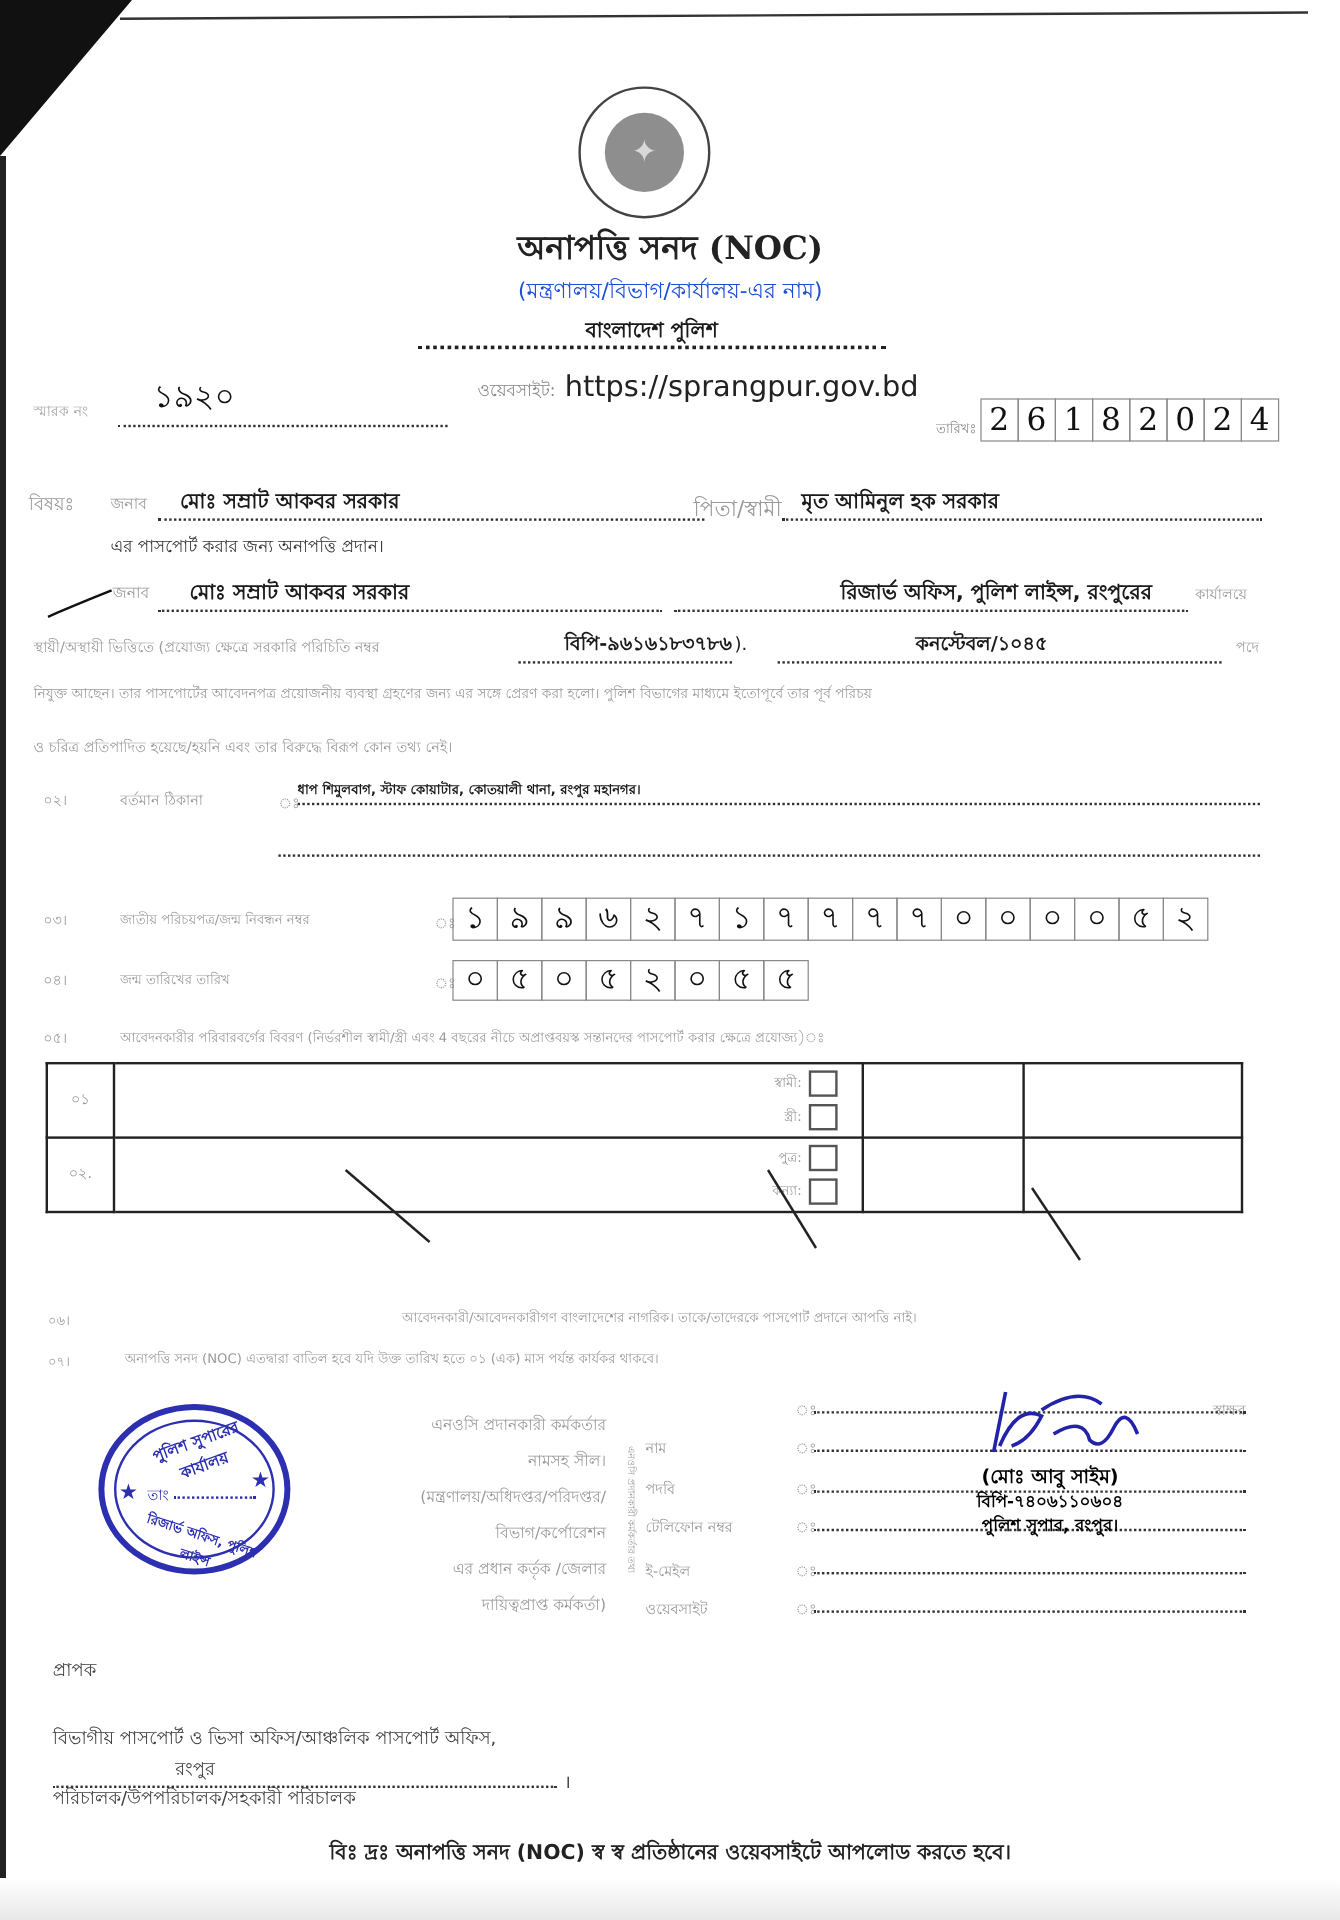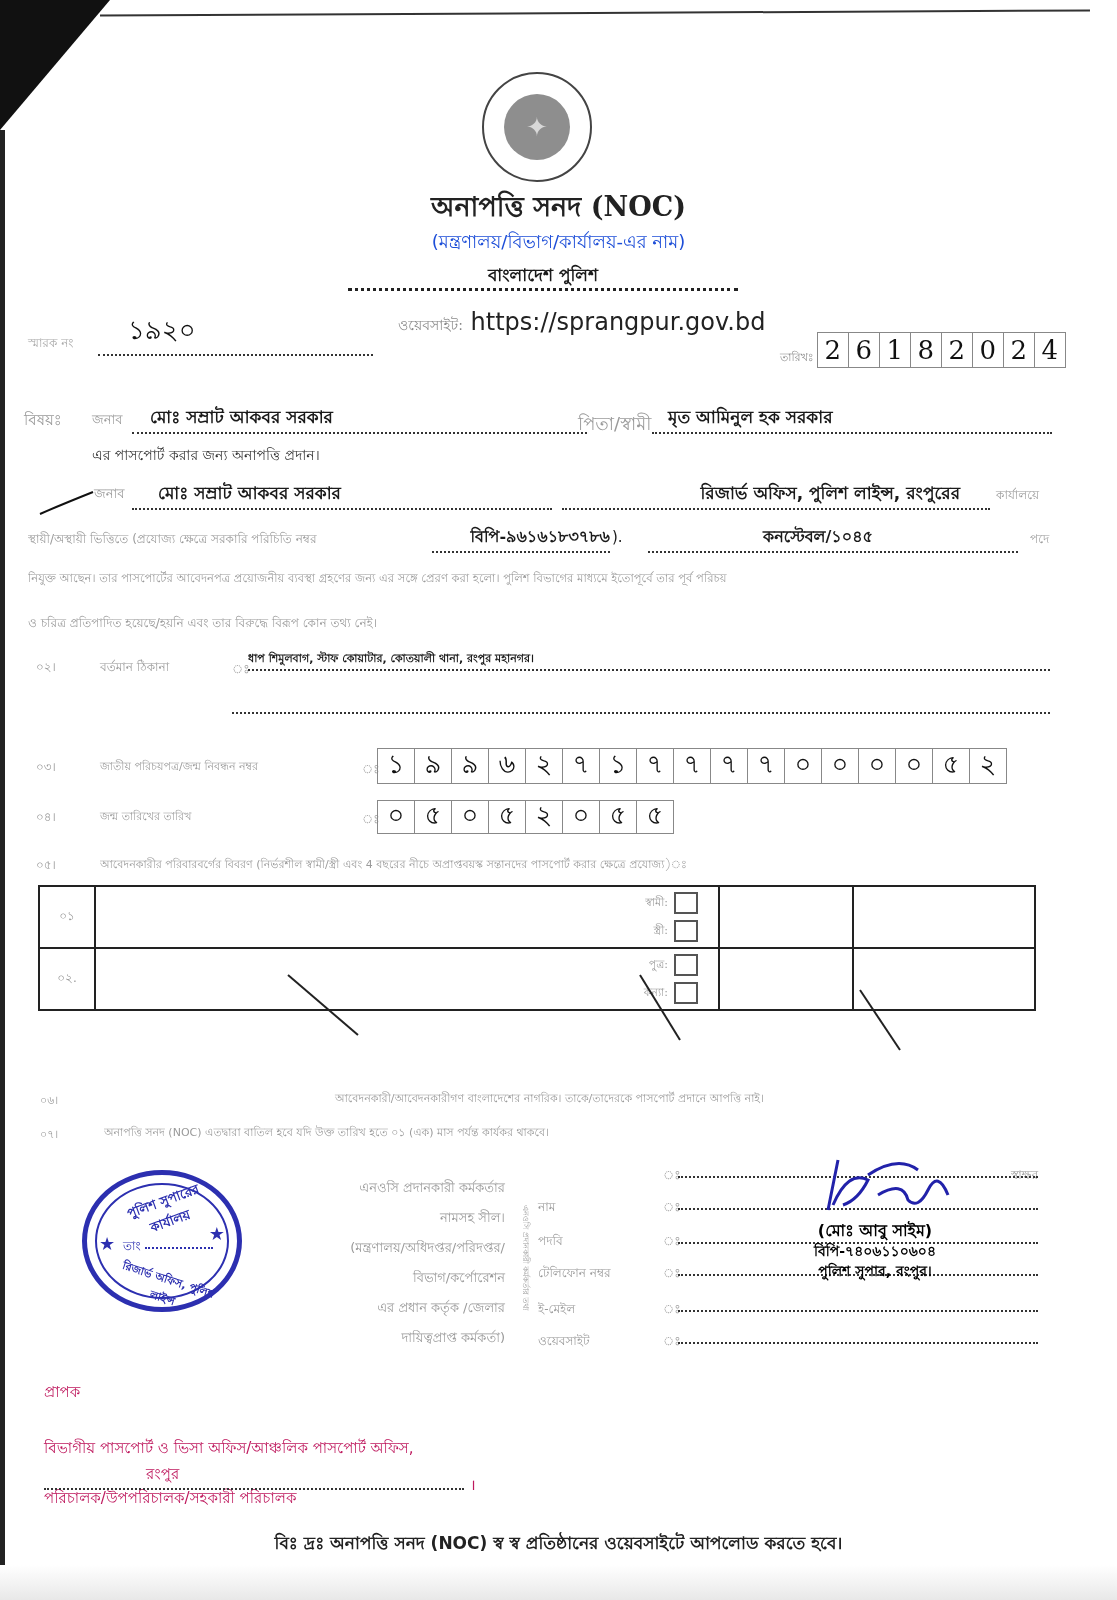--- a/index.html
+++ b/index.html
@@ -69,21 +69,21 @@
   .stamp {
     position: absolute; left: 82px; top: 1170px; width: 160px; height: 142px; border-radius: 50%;
     border: 5px solid #2c2fb0; box-sizing: border-box; color: #2c2fb0;
   }
   .stamp::after {
     content: ""; position: absolute; left: 8px; top: 8px; right: 8px; bottom: 8px; border-radius: 50%; border: 2px solid #2c2fb0;
   }
   .stamp .st { position: absolute; font-size: 18px; }
   .blue { color: #000000; }
 
-  .recipient { position: absolute; left: 44px; font-size: 15px; color: #be185d; }
+  .recipient { position: absolute; left: 44px; font-size: 15px; color: #404040; }
   .note { position: absolute; left: 0; width: 1117px; top: 1530px; text-align: center; font-size: 17px; font-weight: bold; color: #222; }
 </style>
 </head>
 <body>
 
 <div class="corner"></div>
 <div class="left-edge"></div>
 <div class="top-edge"></div>
 <div class="bottom-edge"></div>
 

